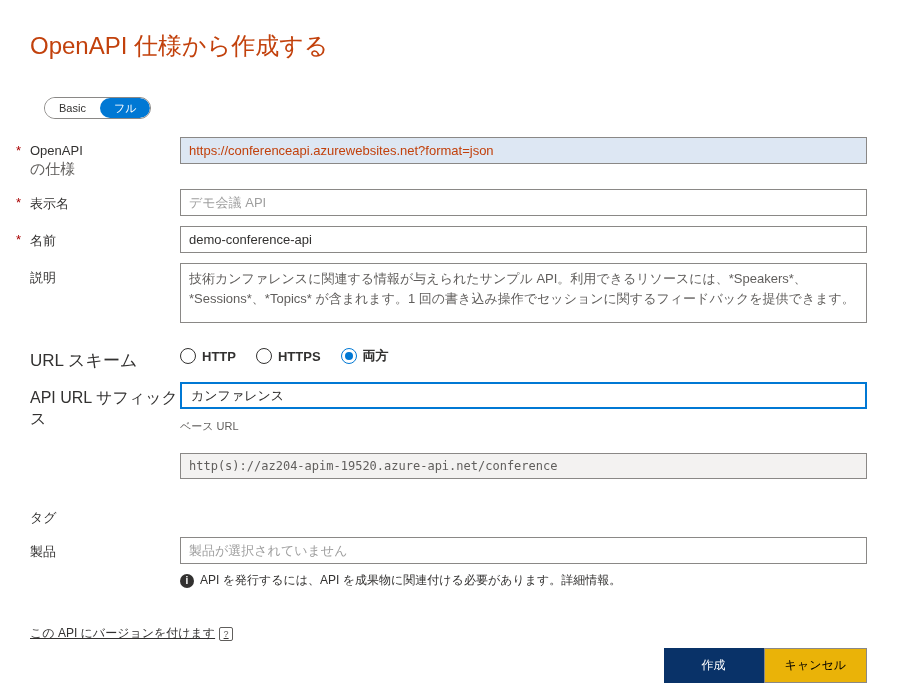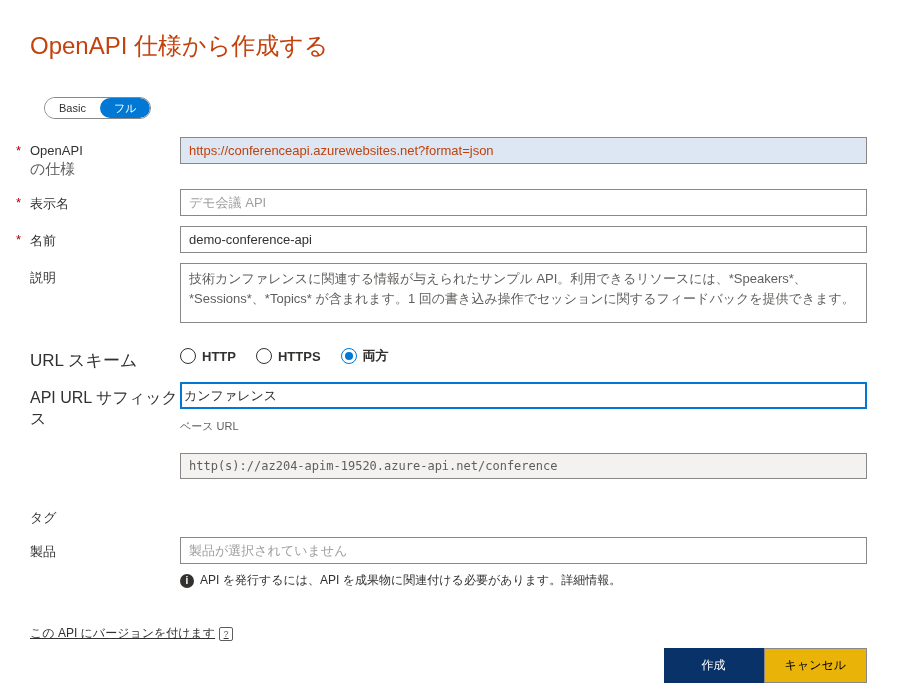--- a/index.html
+++ b/index.html
@@ -97,21 +97,21 @@
   background: #dde7f3;
   color: #c2410c;
 }
 .textarea-input {
   resize: none;
   height: 60px;
   color: #605e5c;
   line-height: 1.5;
 }
 input::placeholder, textarea::placeholder { color: #9e9e9e; }
-.focused { border: 2px solid #0078d4; padding: 4px 2px; }
+.focused { border: 2px solid #0078d4; padding: 4px 9px; }
 .side-col {
   width: 170px;
   margin-left: 30px;
   flex-shrink: 0;
 }
 .or-label {
   font-size: 11px;
   color: #605e5c;
   text-align: left;
   margin-bottom: 4px;

